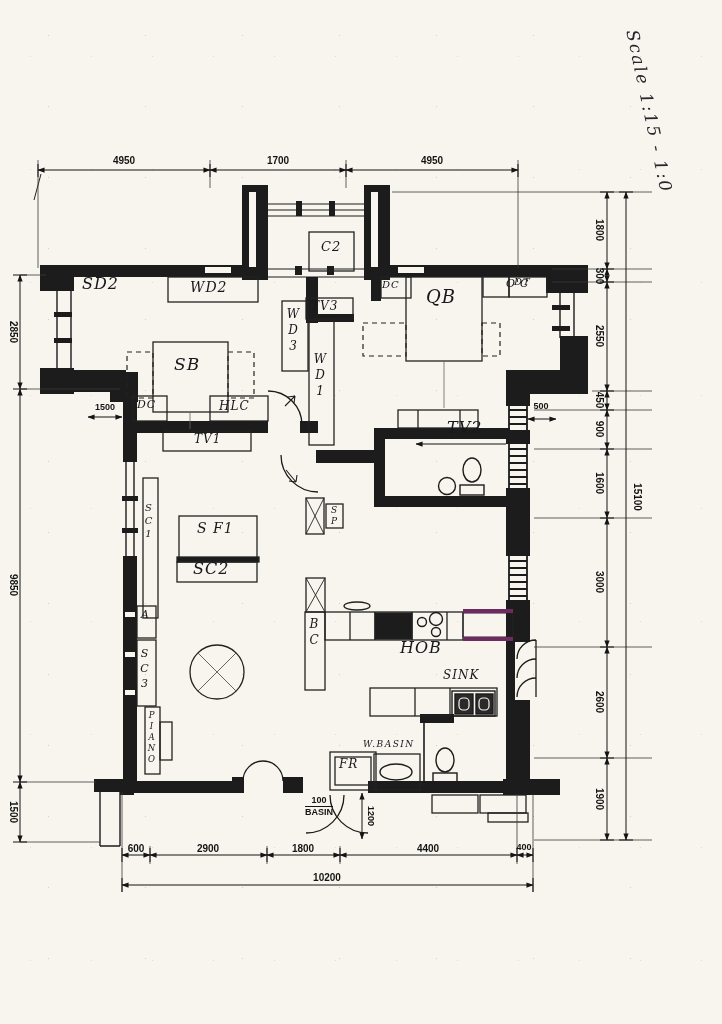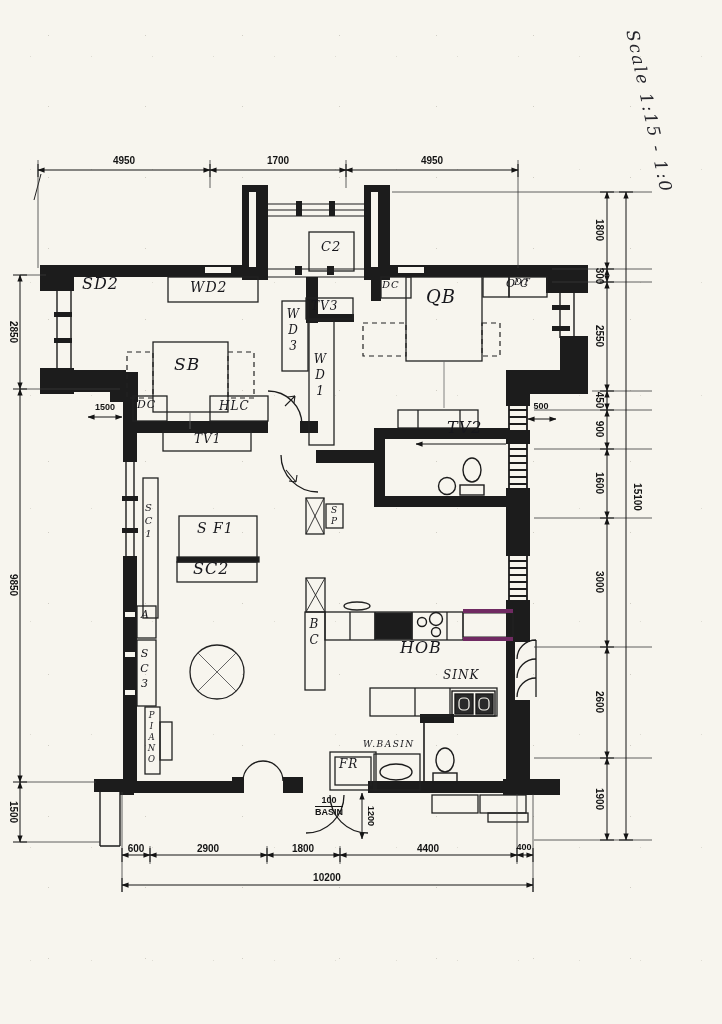--- a/index.html
+++ b/index.html
@@ -323,21 +323,21 @@
   <div class="dim" style="left:208px;top:848px;">2900</div>
   <div class="dim" style="left:303px;top:848px;">1800</div>
   <div class="dim" style="left:428px;top:848px;">4400</div>
   <div class="dim small" style="left:524px;top:847px;">400</div>
   <div class="dim" style="left:327px;top:877px;">10200</div>
 
   <div class="dim small" style="left:105px;top:407px;">1500</div>
   <div class="dim small" style="left:541px;top:406px;">500</div>
   <div class="dim rot small" style="left:371px;top:816px;">1200</div>
 
-  <div class="dropnote" style="left:315px;top:795px;">
+  <div class="dropnote" style="left:305px;top:795px;">
     <div class="num">100</div>
     <div>BASIN</div>
   </div>
 
   <div class="hand" style="left:82px;top:276px;font-size:16px;">SD2</div>
   <div class="hand" style="left:190px;top:280px;">WD2</div>
   <div class="hand" style="left:321px;top:240px;font-size:13px;">C2</div>
   <div class="hand" style="left:137px;top:399px;font-size:11px;">DC</div>
   <div class="hand" style="left:219px;top:400px;font-size:12px;">HLC</div>
   <div class="hand" style="left:194px;top:433px;font-size:12px;">TV1</div>

